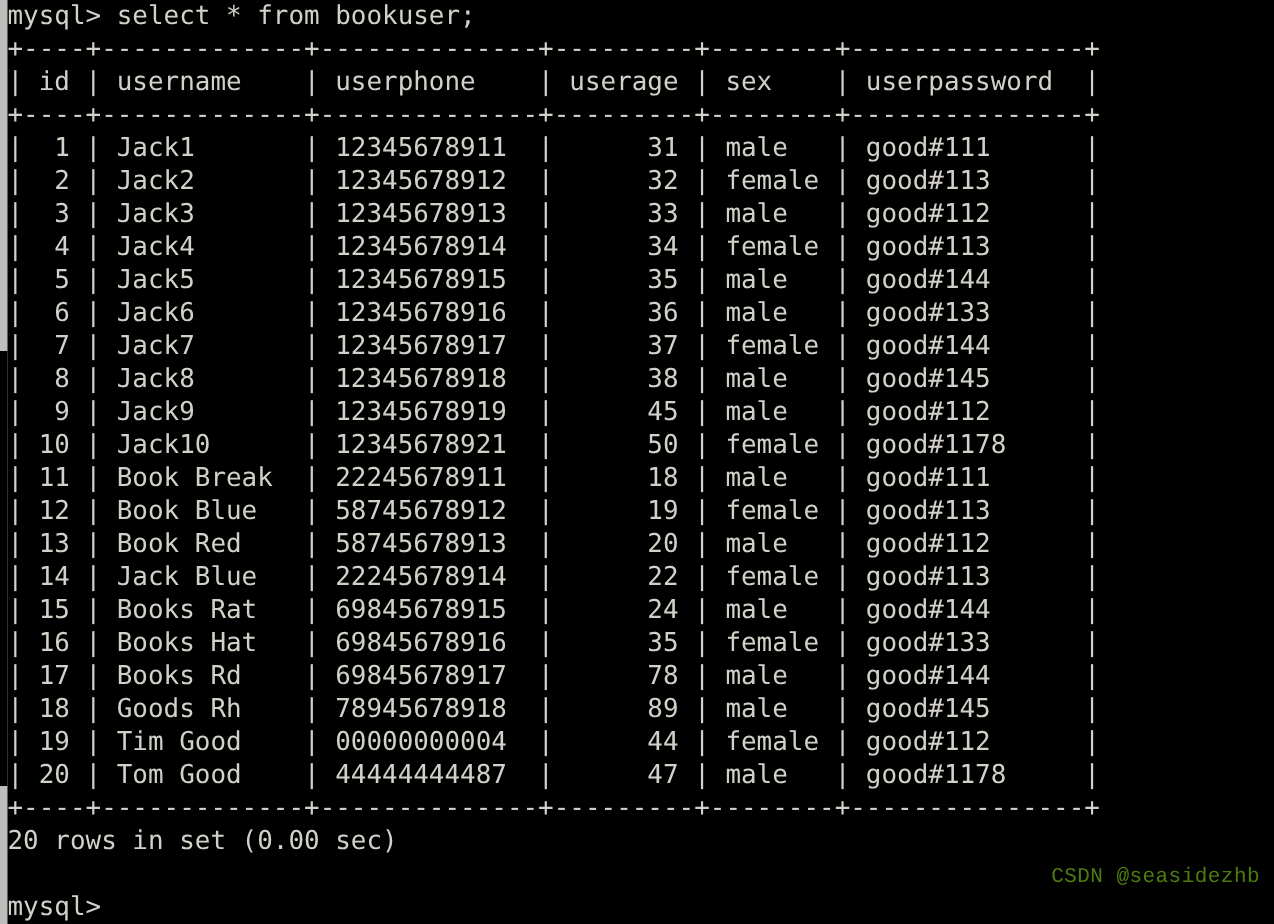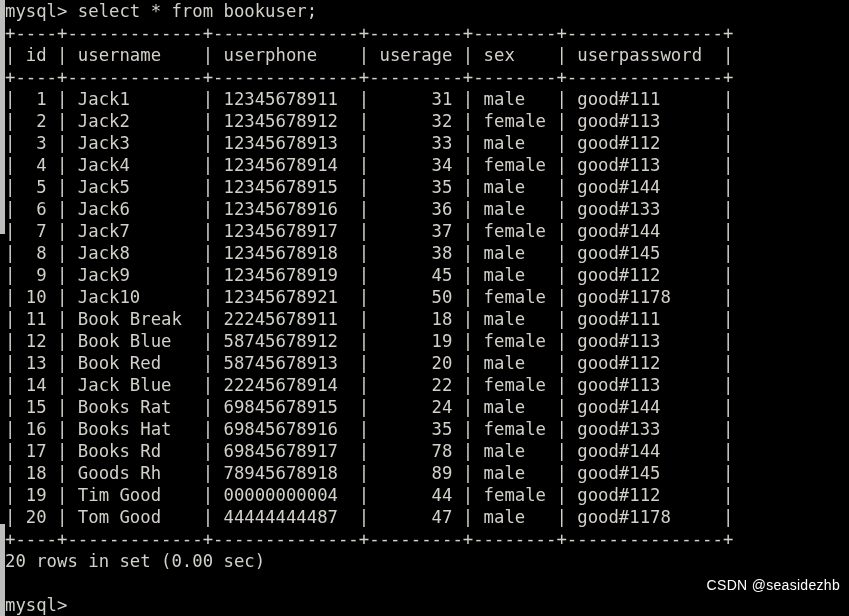--- a/index.html
+++ b/index.html
@@ -54,23 +54,23 @@
     white-space: pre;
     letter-spacing: 0px;
     border-radius: 13px;
     -webkit-font-smoothing: none;
   }
 
   #watermark {
     position: absolute;
     right: 9px;
     bottom: 23px;
-    font-family: Liberation Sans, sans-serif;
+    font-family: Liberation Mono, monospace;
     font-size: 14px;
-    color: #ffffff;
+    color: #4d7c0f;
     letter-spacing: 0.3px;
     z-index: 4;
     user-select: none;
   }
 </style>
 </head>
 <body>
 
 <div id="terminal">
   <pre id="console">mysql&gt; select * from bookuser;

